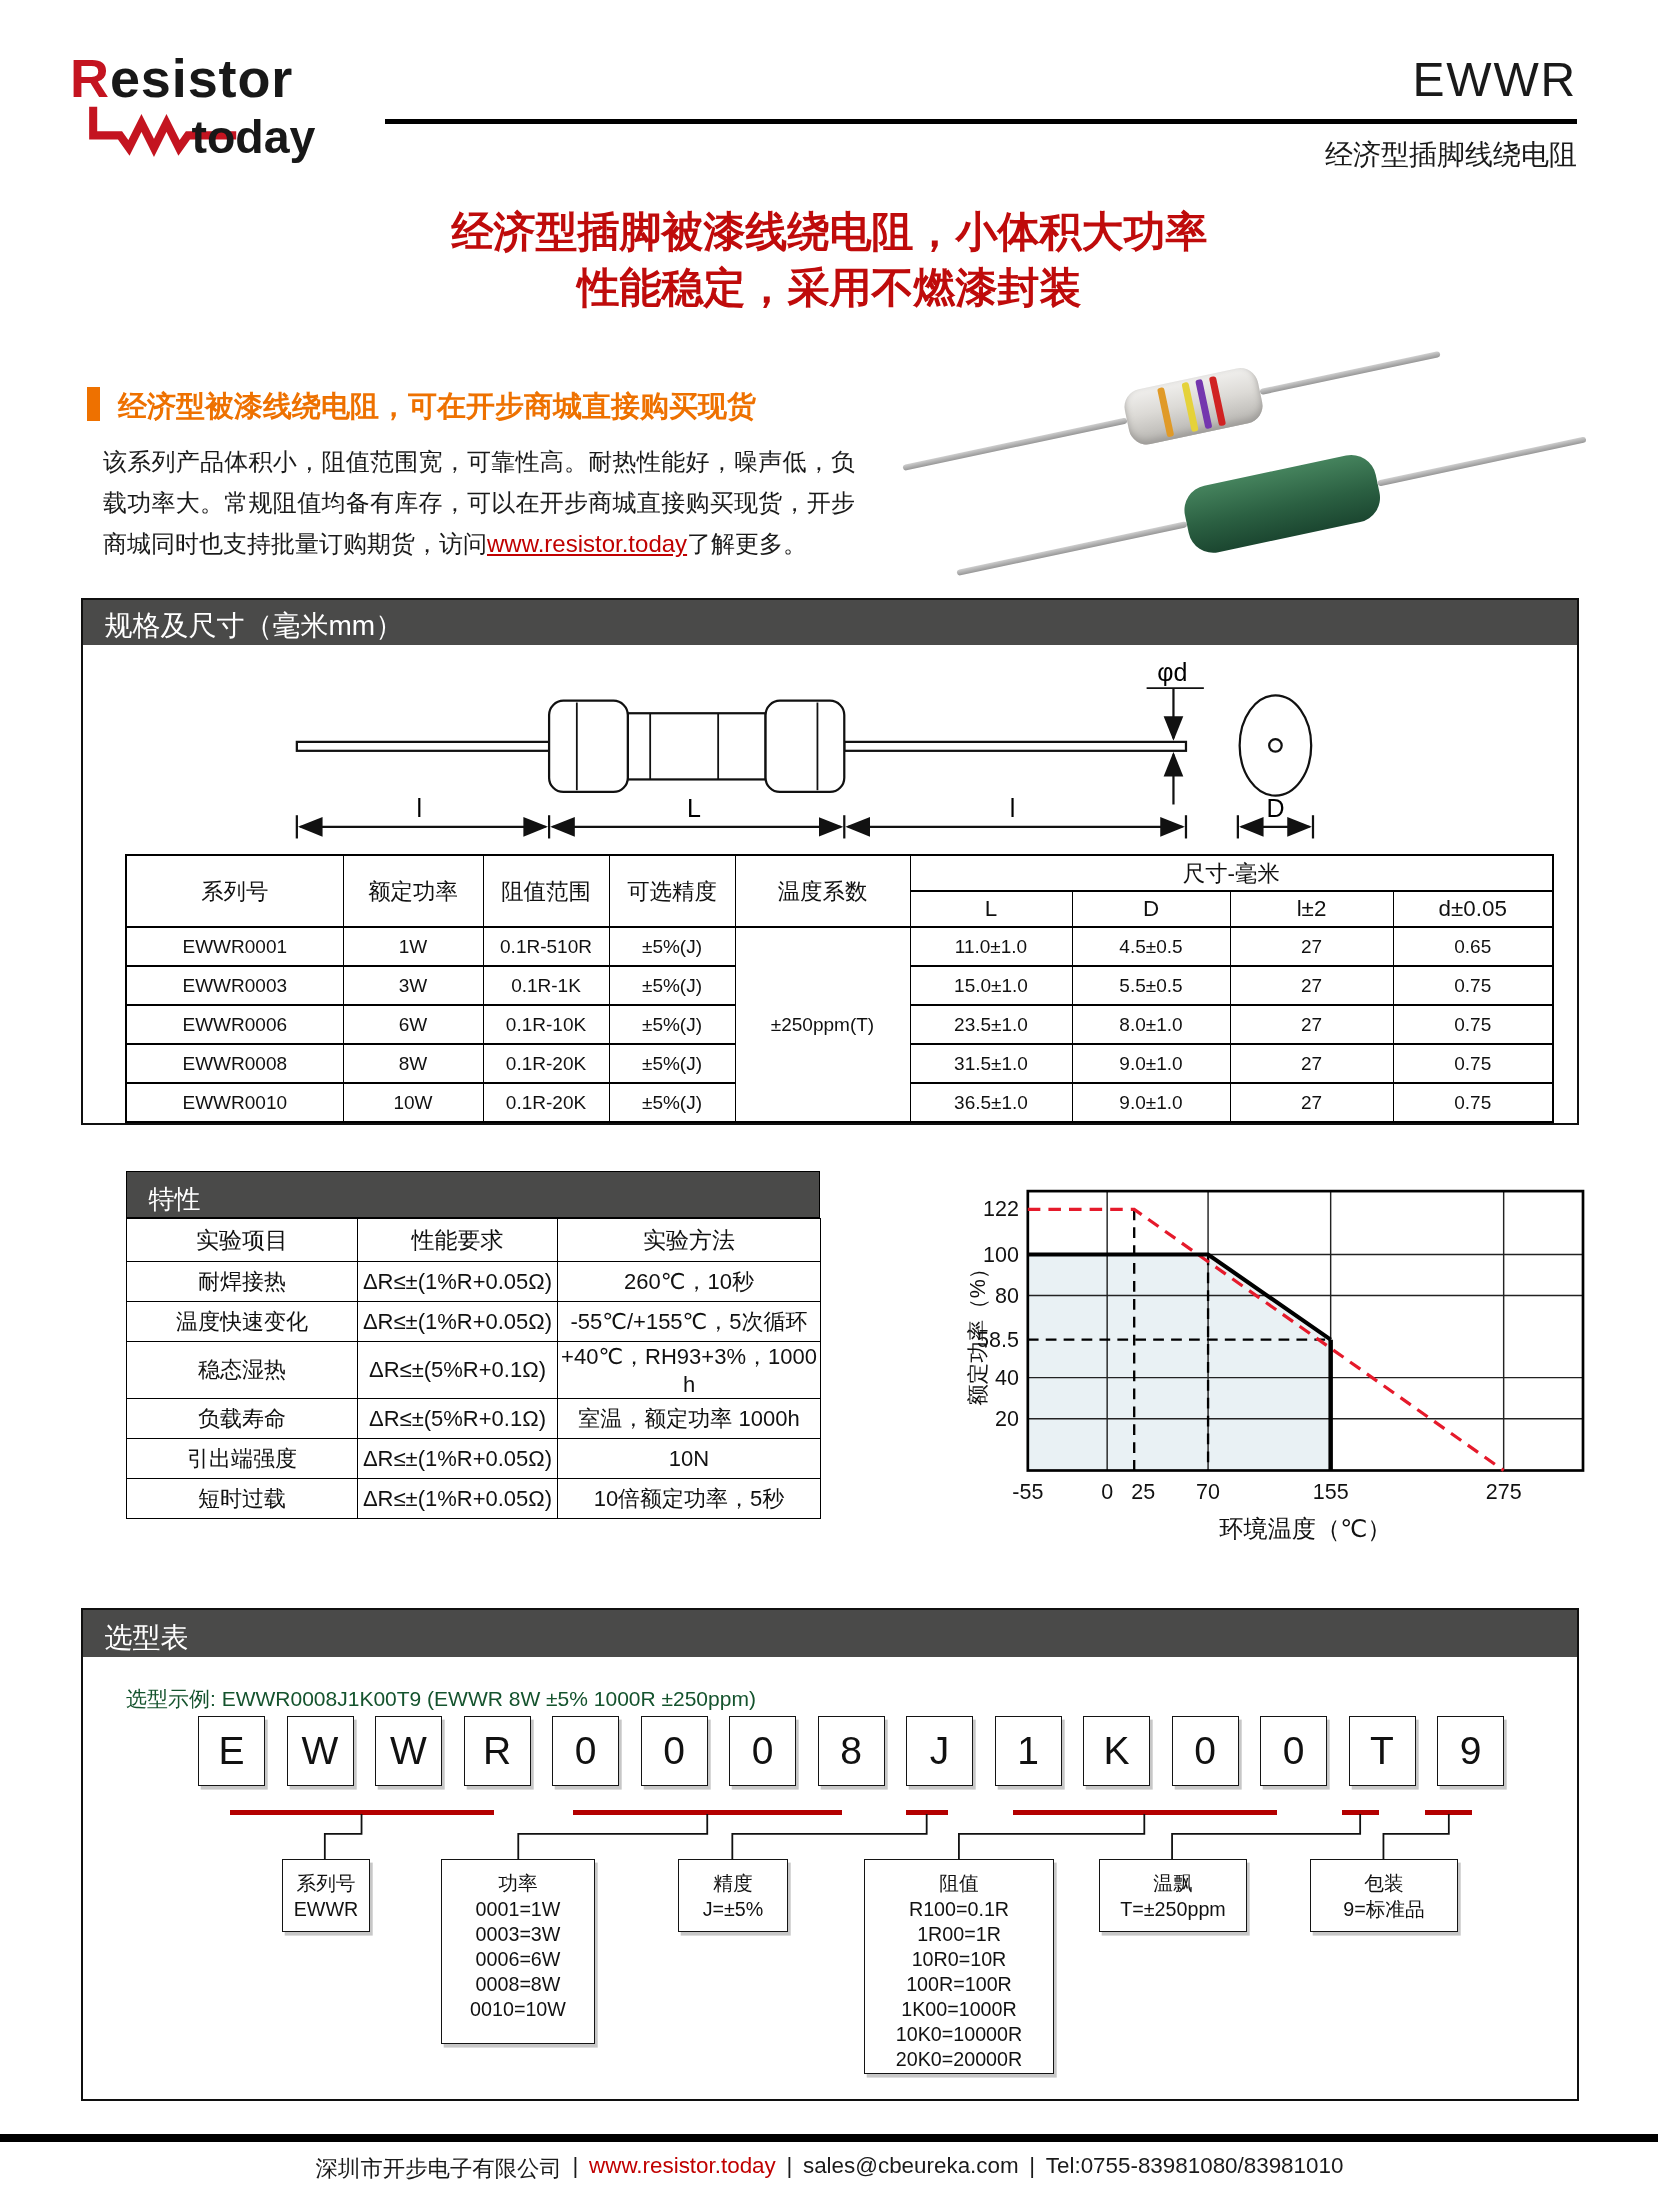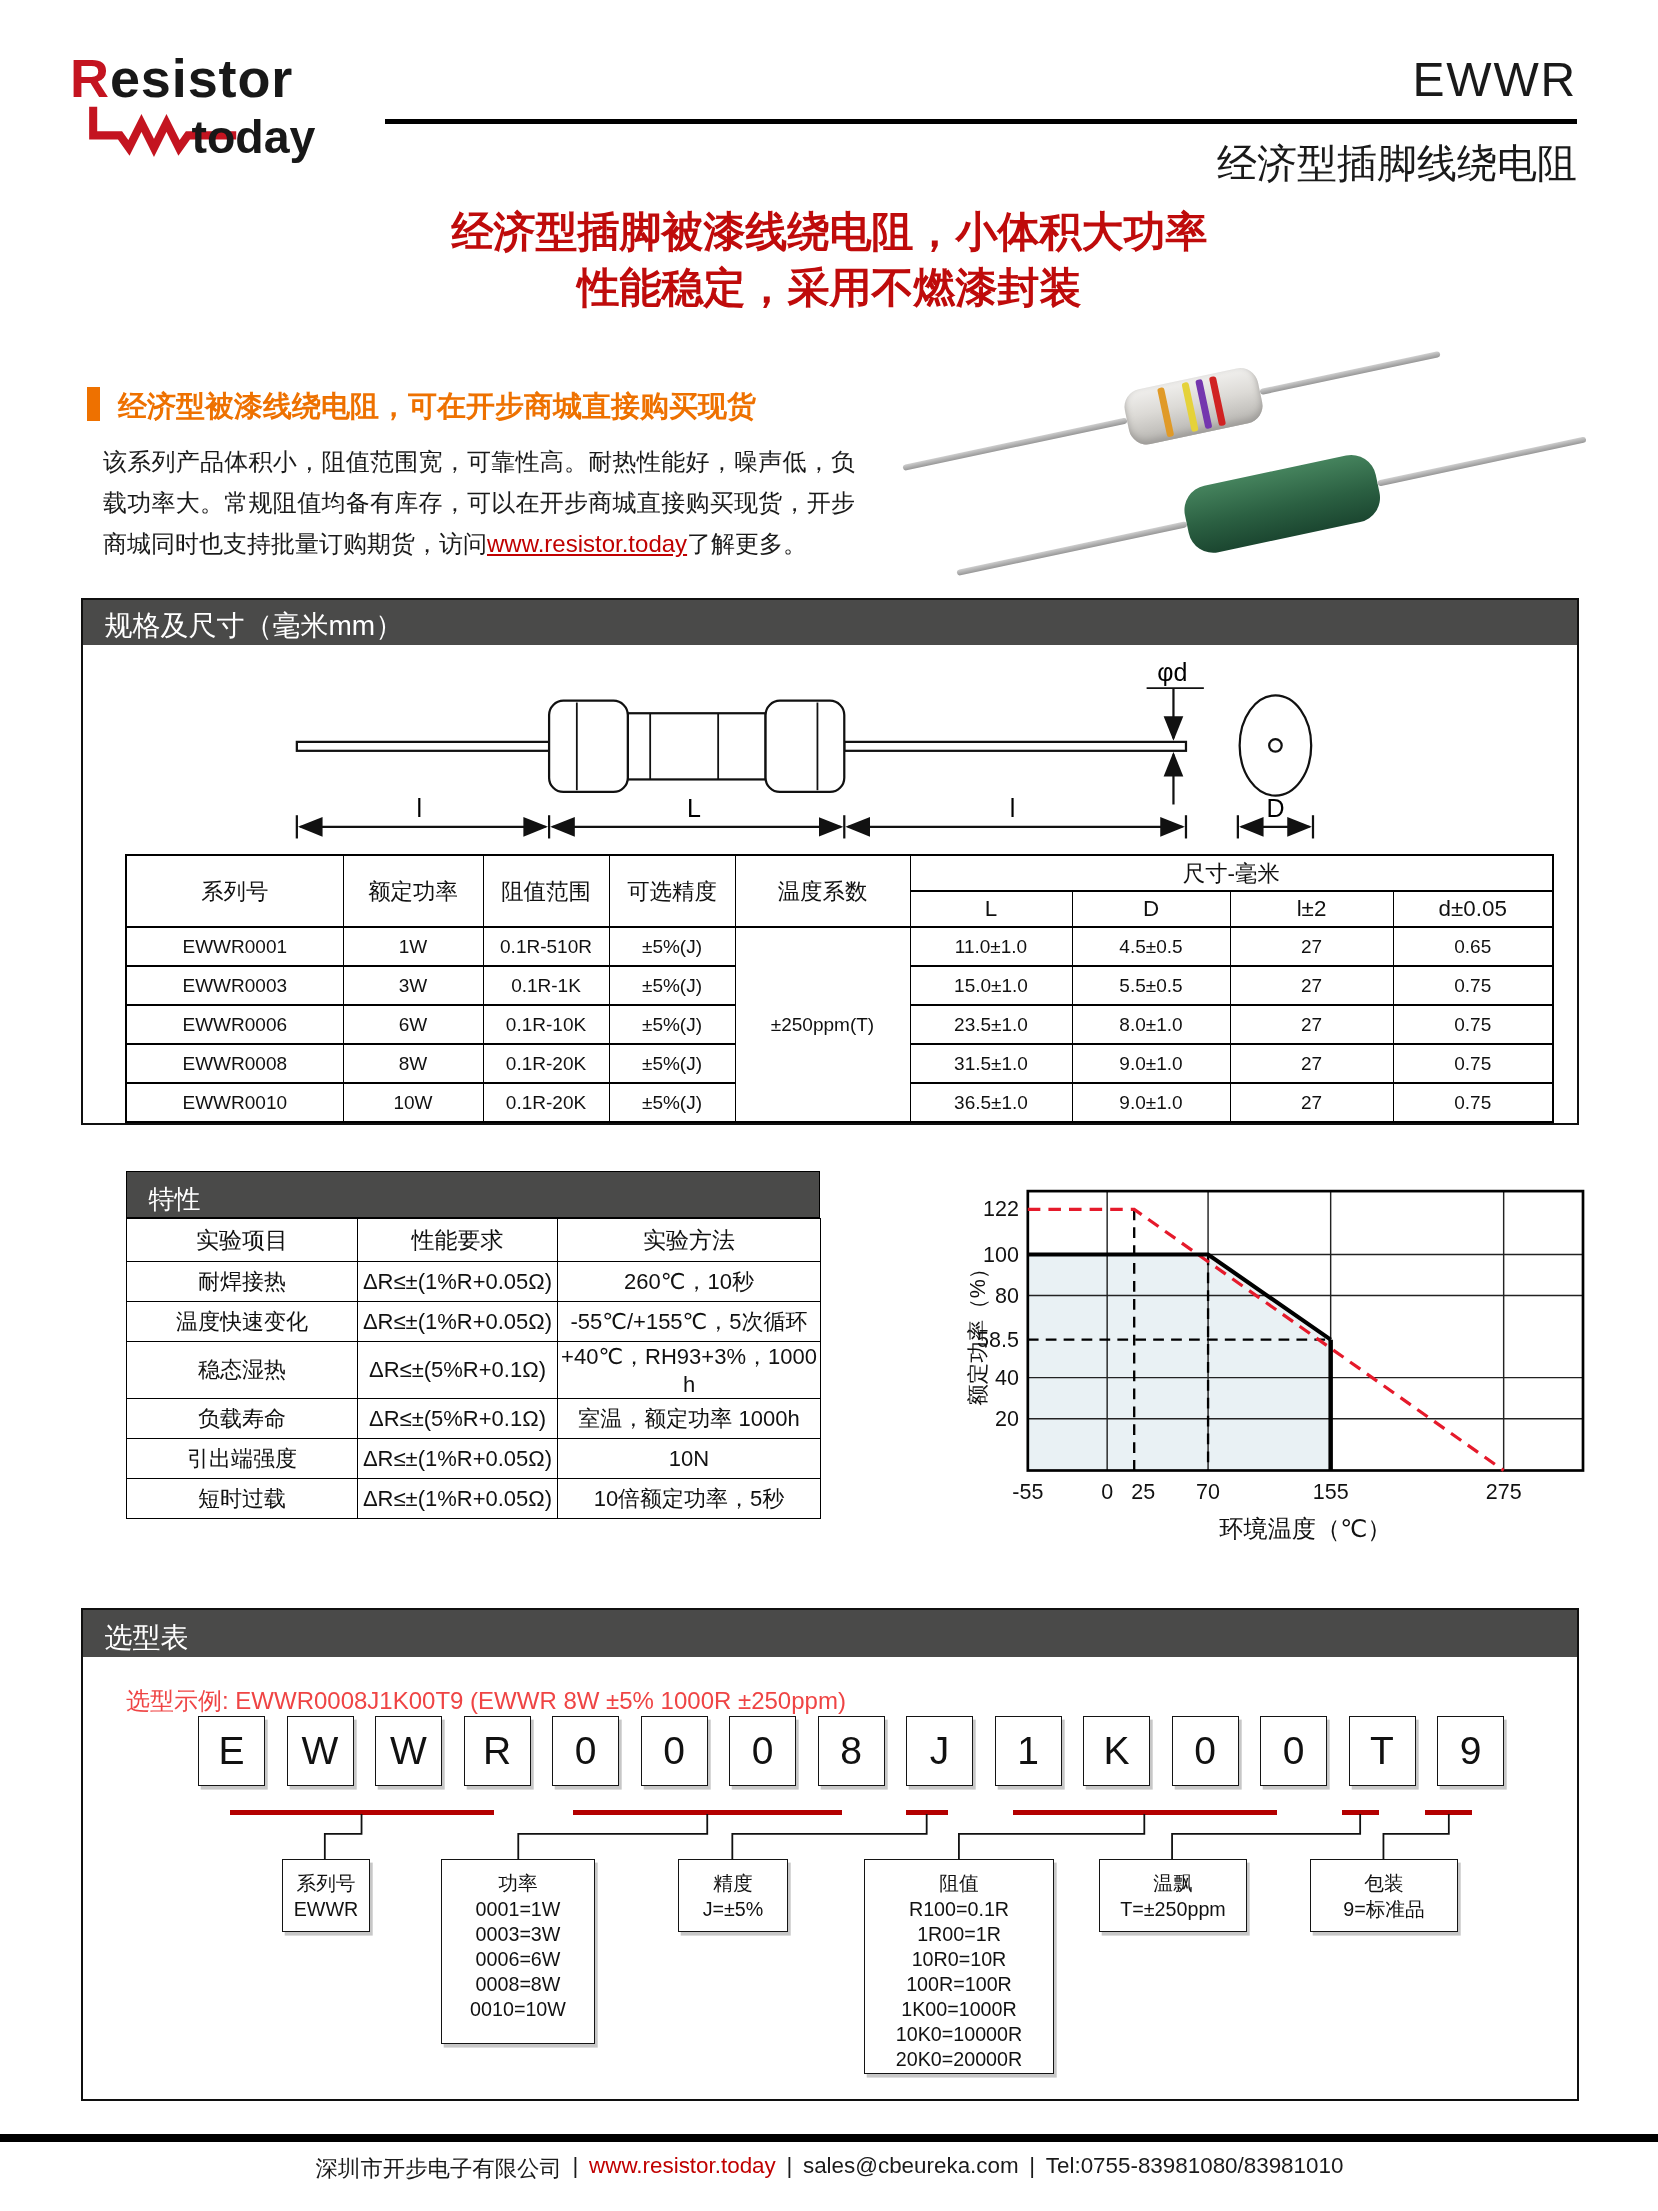--- a/index.html
+++ b/index.html
@@ -3,21 +3,21 @@
 <meta charset="utf-8">
 <style>
   html,body{margin:0;padding:0;background:#9a9a9a;}
   .page{position:relative;width:1659px;height:2211px;background:#ffffff;margin:0 auto;
         font-family:"Liberation Sans","DejaVu Sans",sans-serif;color:#111;overflow:hidden;}
   .abs{position:absolute;}
   
   .logo-line1{font-size:54px;font-weight:bold;letter-spacing:0.9px;color:#181818;}
   .logo-r{color:#c41420;}
   .hdr-code{font-size:48px;color:#1a1a1a;letter-spacing:1.8px;}
-  .hdr-sub{font-size:40px;color:#1a1a1a;}
+  .hdr-sub{font-size:28px;color:#1a1a1a;}
   .hdr-rule{background:#000;height:4.5px;}
   
   .hero{width:100%;text-align:center;color:#bf0b0b;font-weight:bold;font-size:42px;line-height:56px;}
   
   .intro-bar{width:12.5px;height:34px;background:#ee7100;}
   .intro-head{font-size:29px;color:#ee7100;font-weight:bold;}
   .intro-body{font-size:24px;line-height:41px;color:#1a1a1a;width:752px;text-align:justify;}
   .redlink{color:#c00000;text-decoration:underline;cursor:pointer;}
   
   .res{position:absolute;display:flex;align-items:center;transform-origin:left center;}
@@ -38,21 +38,21 @@
       text-align:center;vertical-align:middle;font-weight:normal;padding:0;}
   .spec-table th{font-size:22.4px;}
   .spec-table td{font-size:19px;}
   .char-table{border:1.8px solid #000;}
   .char-table th,.char-table td{border:1.8px solid #000;text-align:center;vertical-align:middle;padding:0;}
   .char-table th{font-size:23px;font-weight:normal;}
   .char-table td{font-size:22px;}
   
   .chart-svg text{font-family:"Liberation Sans","DejaVu Sans",sans-serif;fill:#111;}
   
-  .pn-example{font-size:24px;color:#ef4444;}
+  .pn-example{font-size:21px;color:#14532d;}
   .pn-box{width:65px;height:68px;border:1.8px solid #141414;background:#fff;box-shadow:2.7px 3.6px 0 #c7c7c7;
           display:flex;align-items:center;justify-content:center;font-size:39px;color:#111;}
   .pn-row{display:flex;gap:21.5px;}
   .pnu{position:absolute;height:4.5px;background:#b40000;}
   .lb{position:absolute;border:1.8px solid #141414;box-shadow:2.7px 3.6px 0 #c7c7c7;background:#fff;
       text-align:center;font-size:19.7px;line-height:25px;padding-top:10.7px;box-sizing:border-box;color:#111;}
   .lb .t{margin-bottom:1.8px;}
   
   .foot-bar{background:#000;height:8px;width:100%;}
   .foot-row{width:100%;display:flex;justify-content:center;gap:10.7px;font-size:22.4px;color:#1a1a1a;}

